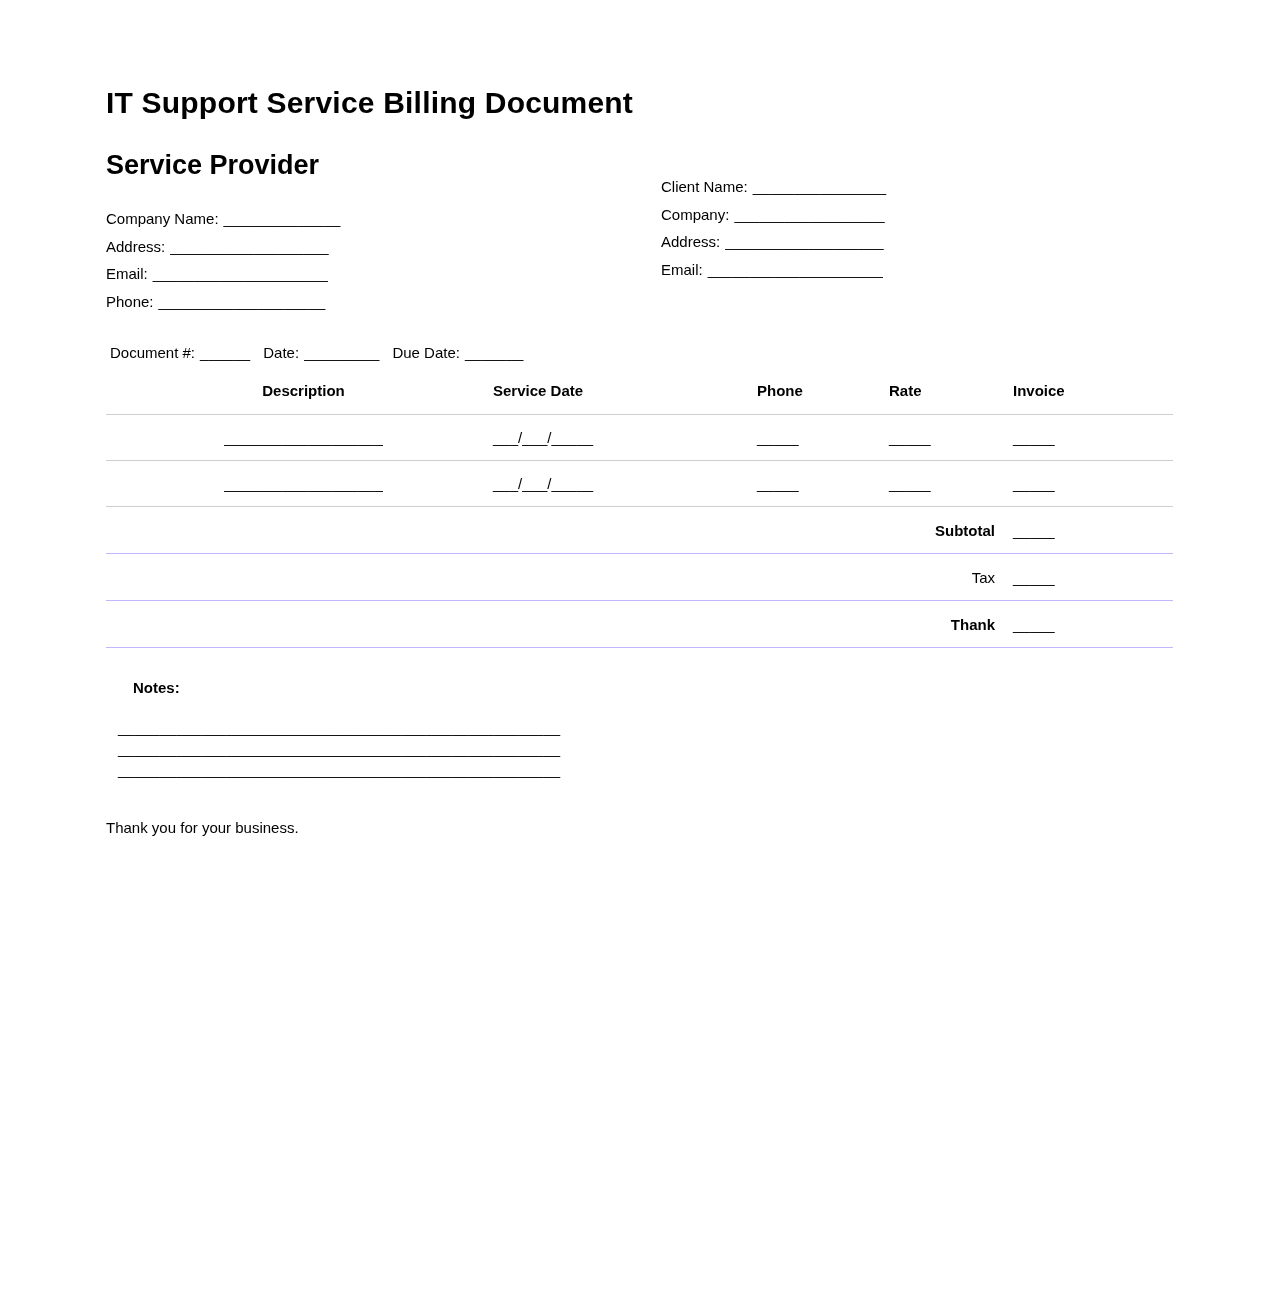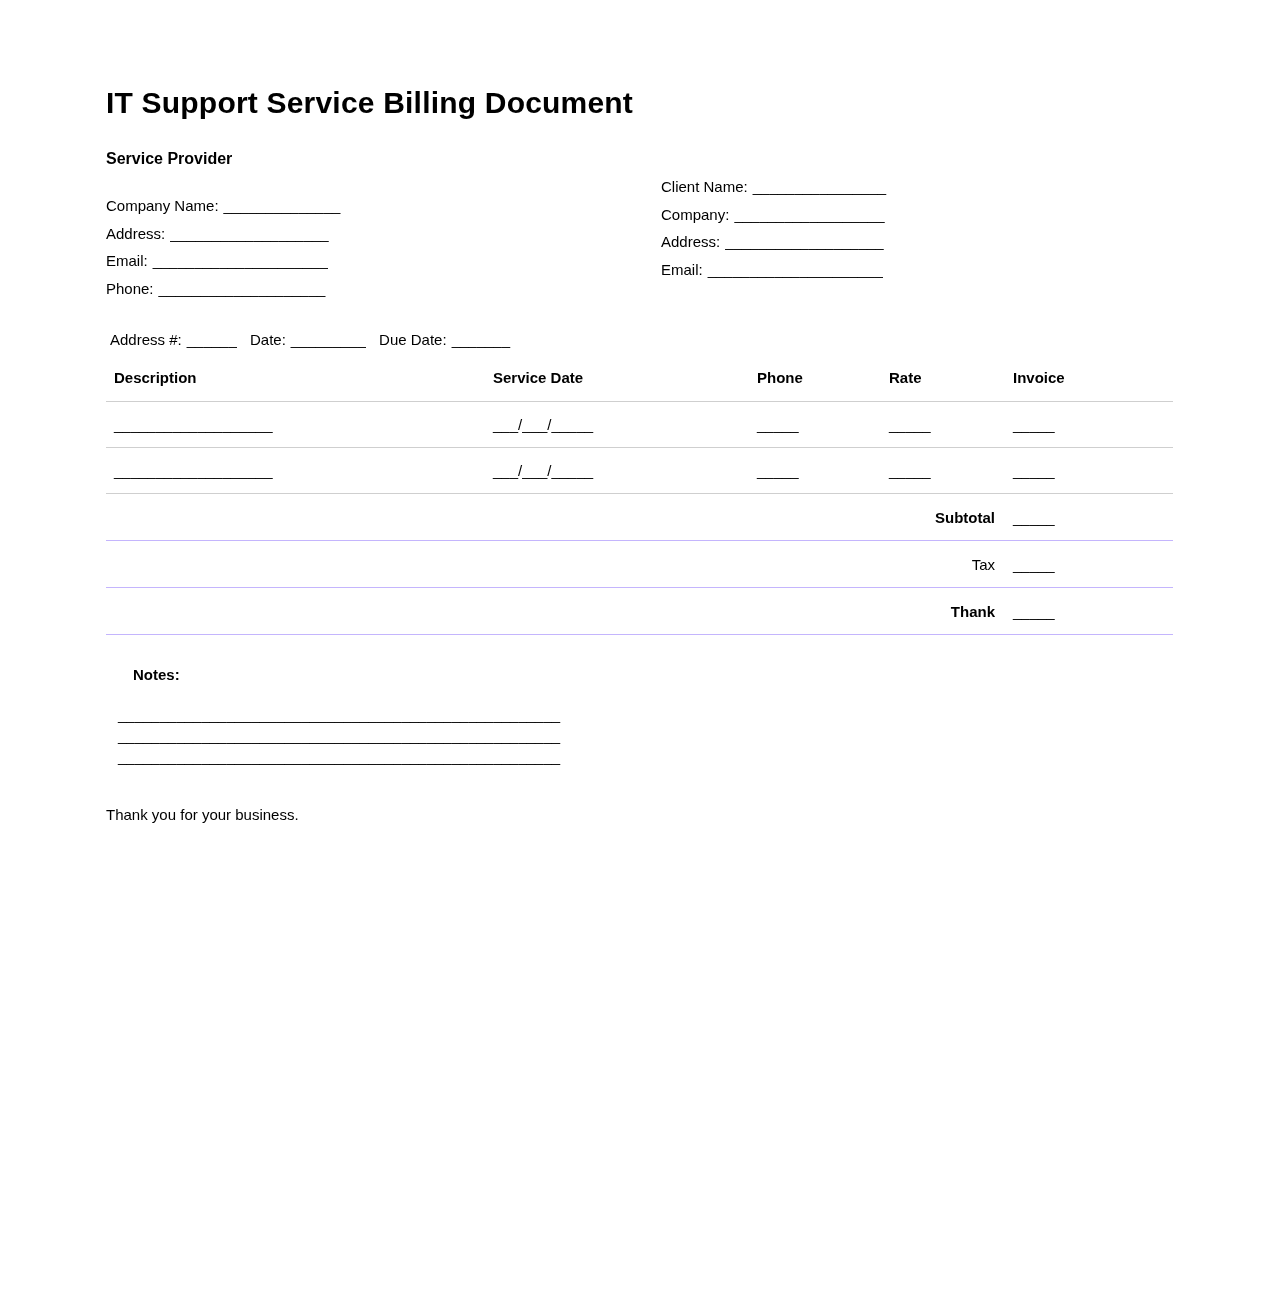--- a/index.html
+++ b/index.html
@@ -23,21 +23,21 @@
     font-size: 30px;
     font-weight: 700;
     line-height: 1.1;
     margin: 0;
     letter-spacing: 0.2px;
   }
   .parties { display: flex; margin-top: 30px; }
   .party-left  { flex: 0 0 555px; width: 555px; }
   .party-right { flex: 1; }
   .party-heading {
-    font-size: 16px;
+    font-size: 27px;
     font-weight: 700;
     line-height: 1.2;
     margin: 0;
   }
   .fields { margin-top: 24px; }
   .field { line-height: 27.5px; white-space: nowrap; }
   .fblank { margin-left: 5px; }
 
   .invoice-meta {
     margin-top: 28px;
@@ -50,21 +50,21 @@
 
   .bill-table { margin-top: 4px; }
   .trow {
     display: grid;
     grid-template-columns: 387px 264px 132px 124px 160px;
     align-items: center;
     border-bottom: 1px solid #cfcfcf;
   }
   .trow.head { height: 48px; font-weight: 700; }
   .trow.body { height: 46px; }
-  .cell.desc { padding-left: 8px; }
+  .cell.desc { padding-left: 8px; text-align: center; }
   .srow {
     display: grid;
     grid-template-columns: 907px 160px;
     align-items: center;
     height: 47px;
     border-bottom: 1px solid #c4b5fd;
   }
   .srow .slabel { text-align: right; padding-right: 18px; }
   .srow.bold .slabel { font-weight: 700; }
 
@@ -114,21 +114,21 @@
         </div>
         <div class="field">
           <span>Email:</span><span class="fblank">_____________________</span>
         </div>
       </div>
     </section>
   </div>
 
   <div class="invoice-meta">
     <span class="meta-part">
-      <span>Address #:</span><span class="metablank">______</span>
+      <span>Document #:</span><span class="metablank">______</span>
     </span>
     <span class="meta-part">
       <span>Date:</span><span class="metablank">_________</span>
     </span>
     <span class="meta-part">
       <span>Due Date:</span><span class="metablank">_______</span>
     </span>
   </div>
 
   <div class="bill-table">

